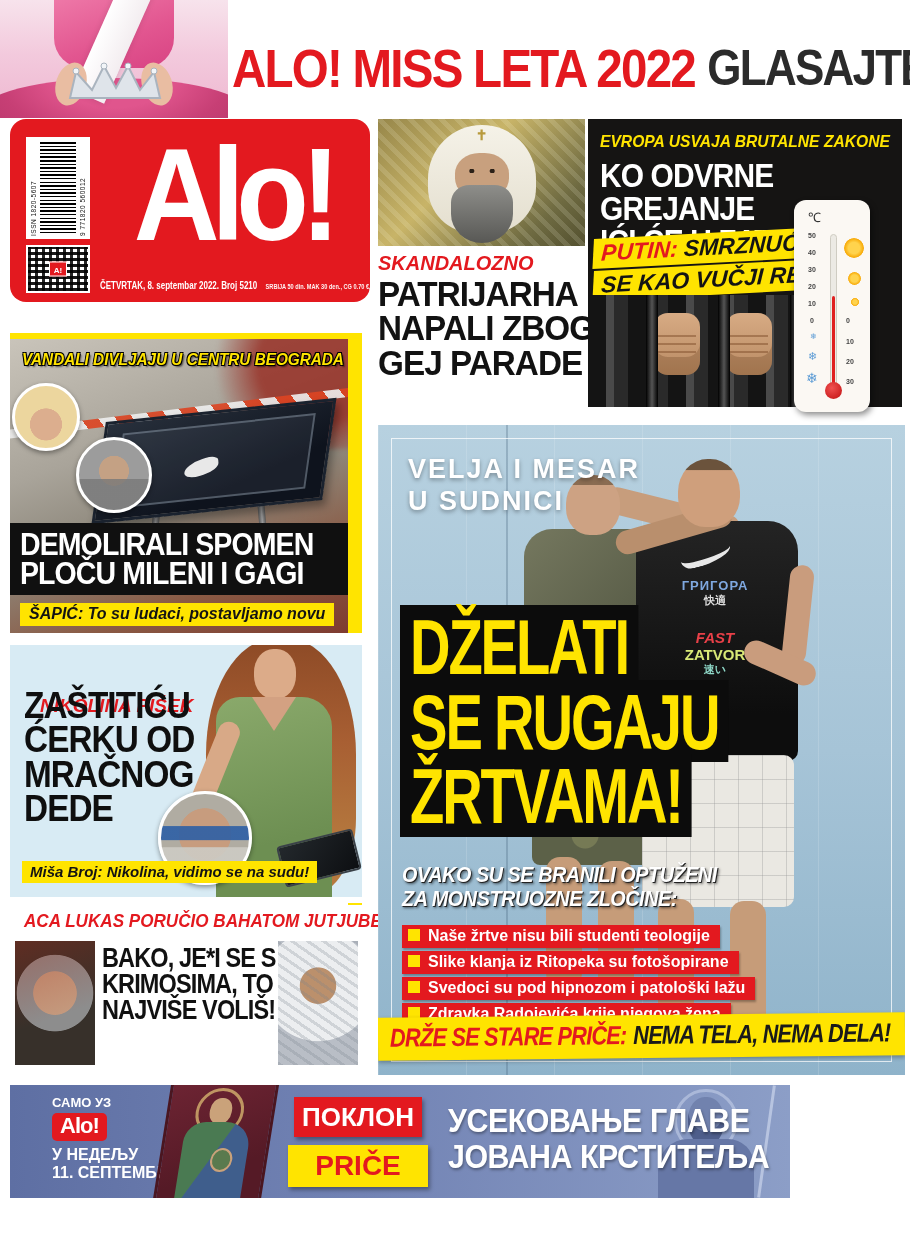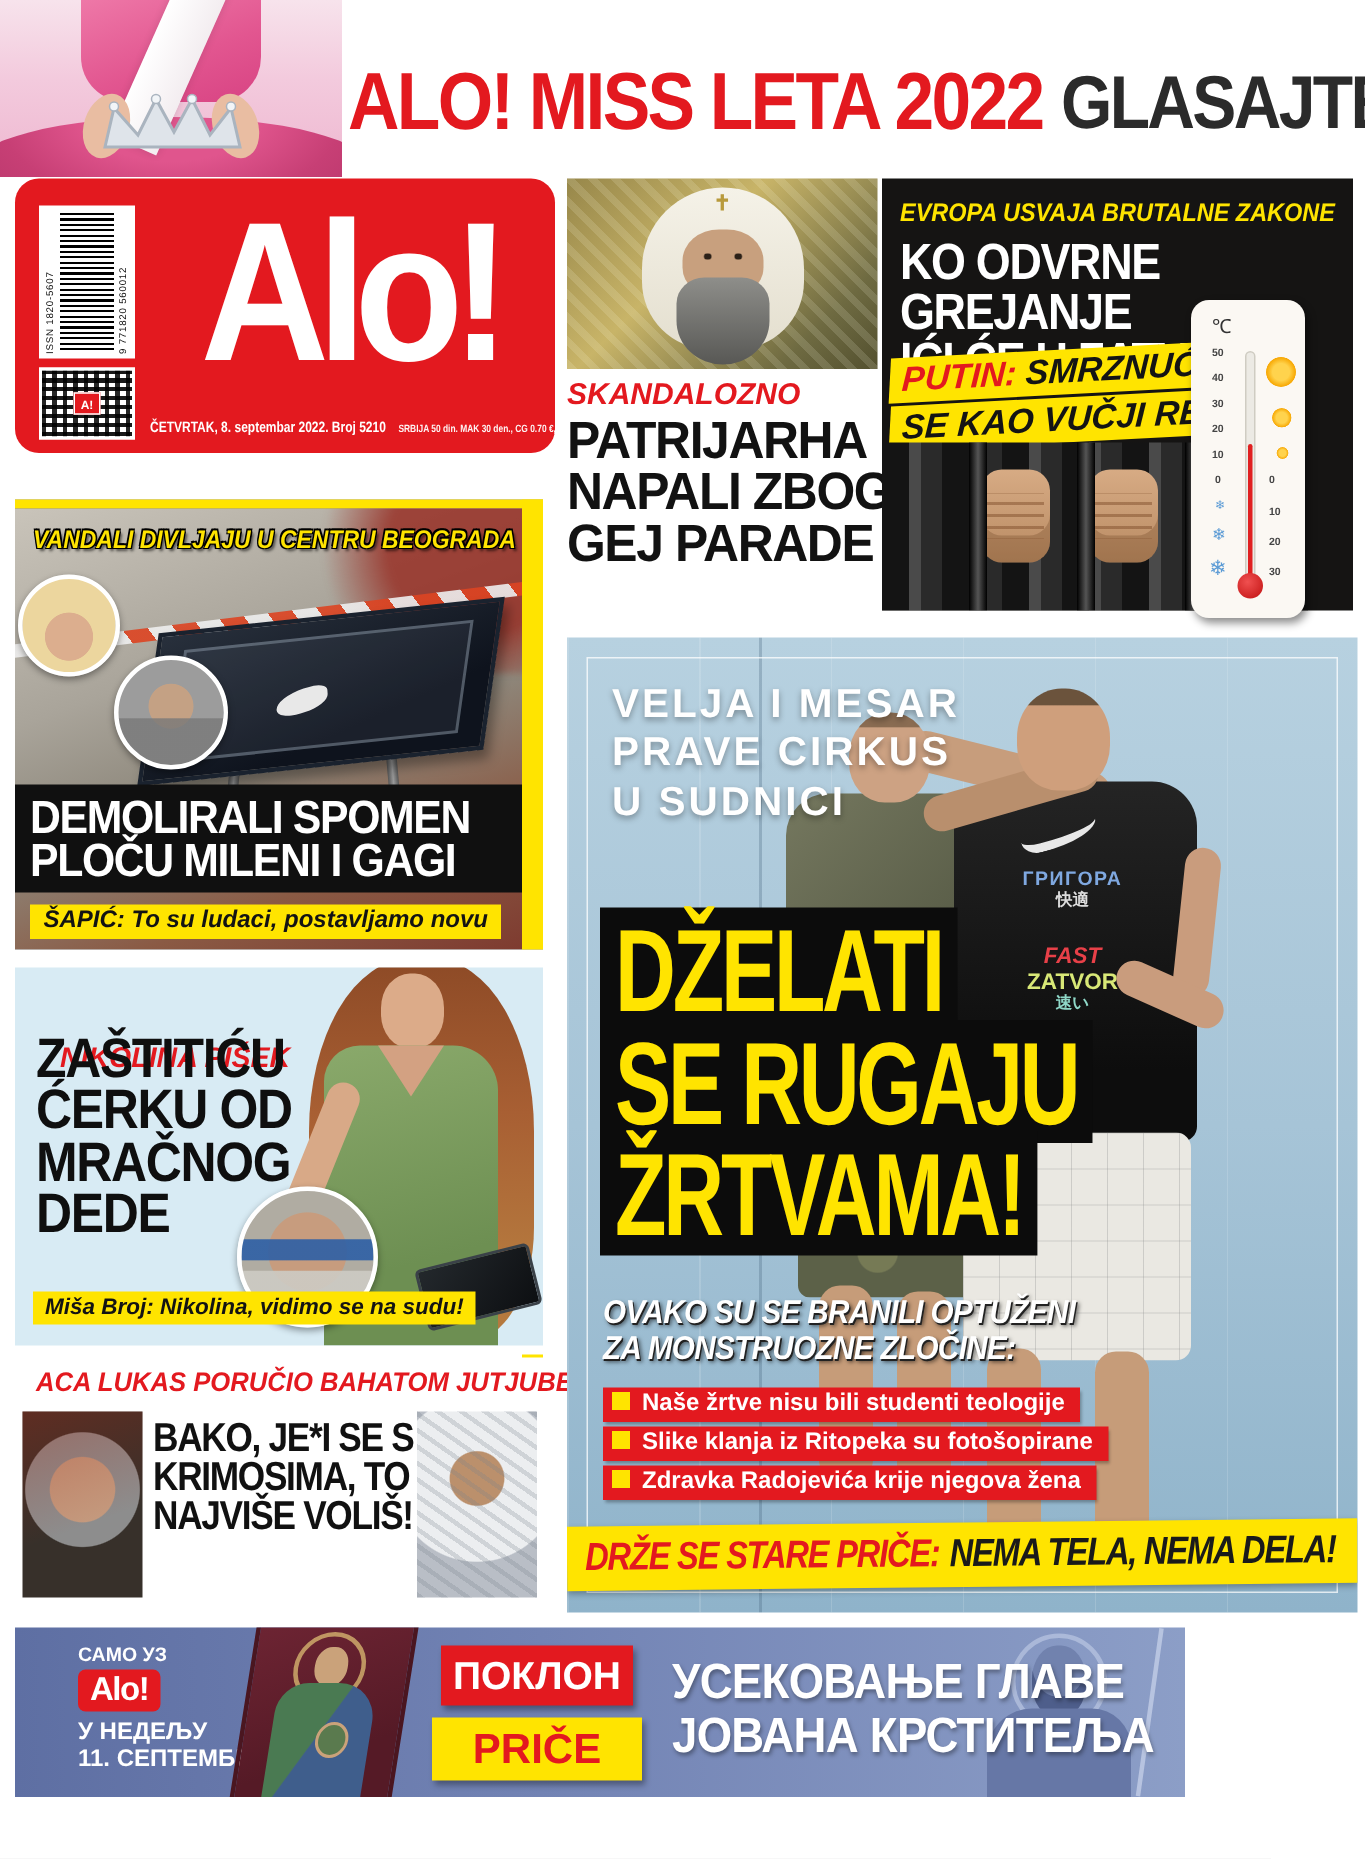--- a/index.html
+++ b/index.html
@@ -418,21 +418,20 @@
     <div class="rm-arm2"></div>
     <div class="rm-arm2b"></div>
     <div class="leg lg1"></div>
     <div class="leg lg2"></div>
     <div class="leg lg3"></div>
     <div class="leg lg4"></div>
     <div class="inner-frame"></div>
 
     <div class="ms-topline">
       <div>VELJA I MESAR</div>
-      <div>PRAVE CIRKUS</div>
       <div>U SUDNICI</div>
     </div>
 
     <div class="ms-headline">
       <div class="hblock">DŽELATI</div>
       <div class="hblock">SE RUGAJU</div>
       <div class="hblock">ŽRTVAMA!</div>
     </div>
 
     <div class="ms-deck">
@@ -444,20 +443,24 @@
       <div class="bullet-row">
           <span class="bullet-sq"></span>
           <span>Naše žrtve nisu bili studenti teologije</span>
         </div>
       <div class="bullet-row">
           <span class="bullet-sq"></span>
           <span>Slike klanja iz Ritopeka su fotošopirane</span>
         </div>
       <div class="bullet-row">
           <span class="bullet-sq"></span>
+          <span>Svedoci su pod hipnozom i patološki lažu</span>
+        </div>
+      <div class="bullet-row">
+          <span class="bullet-sq"></span>
           <span>Zdravka Radojevića krije njegova žena</span>
         </div>
     </div>
 
     <div class="ms-strip">
       <span class="ms-strip-inner">
         <span class="sr">DRŽE SE STARE PRIČE:</span><span class="sb">NEMA TELA, NEMA DELA!</span>
       </span>
     </div>
   </div>

